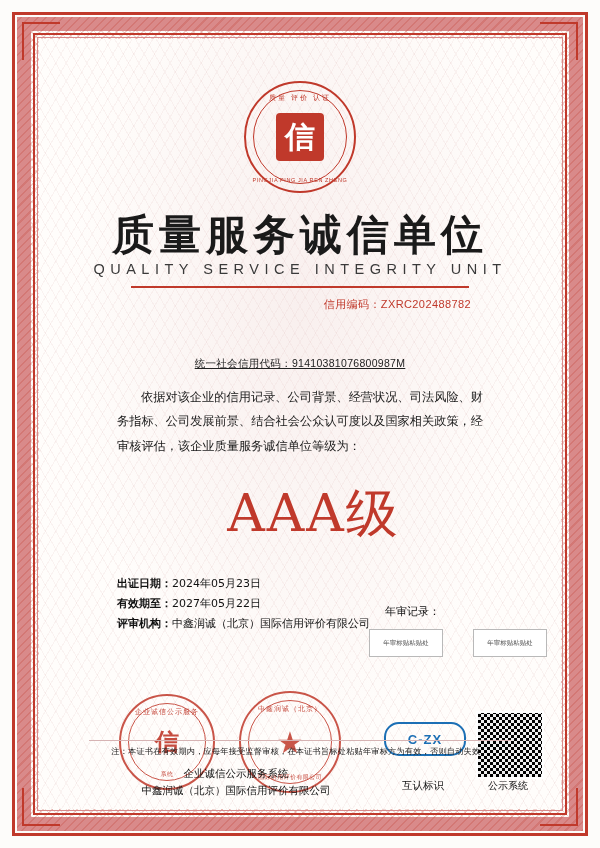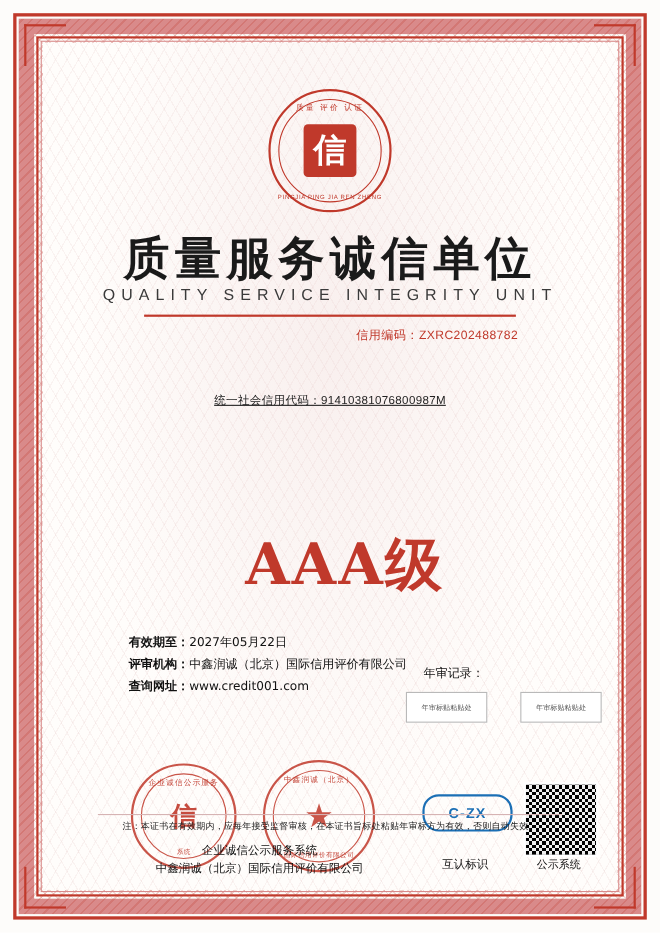--- a/index.html
+++ b/index.html
@@ -234,21 +234,21 @@
   }
 
   
   .grade {
     position: absolute;
     left: 0; right: 0;
     top: 440px;
     text-align: center;
     color: #c0392b;
     font-family: "DejaVu Serif", serif;
-    font-weight: bold;
+    font-weight: normal;
     font-size: 52px;
     letter-spacing: 2px;
     padding-left: 27px;
   }
 
   
   .details {
     position: absolute;
     left: 78px;
     top: 535px;
@@ -469,33 +469,34 @@
     <div class="title-rule"></div>
 
     <div class="credit-code">
       <span>信用编码：</span><span>ZXRC202488782</span>
     </div>
 
     <div class="company-code">
       <span>统一社会信用代码：</span><span>91410381076800987M</span>
     </div>
 
+    <div class="body-text">依据对该企业的信用记录、公司背景、经营状况、司法风险、财务指标、公司发展前景、结合社会公众认可度以及国家相关政策，经审核评估，该企业质量服务诚信单位等级为：</div>
 
     <div class="grade">AAA级</div>
 
     <div class="details">
+      <div class="row">
+        <b>出证日期：</b><span>2024年05月23日</span>
+      </div>
       <div class="row">
         <b>有效期至：</b><span>2027年05月22日</span>
       </div>
       <div class="row">
         <b>评审机构：</b><span>中鑫润诚（北京）国际信用评价有限公司</span>
       </div>
-      <div class="row">
-        <b>查询网址：</b><span>www.credit001.com</span>
-      </div>
     </div>
 
     <div class="annual">年审记录：</div>
     <div class="annual-boxes">
       <div class="annual-box">年审标贴粘贴处</div>
       <div class="annual-box">年审标贴粘贴处</div>
     </div>
 
     <div class="seal-a">
       <div class="ring-seal"></div>

